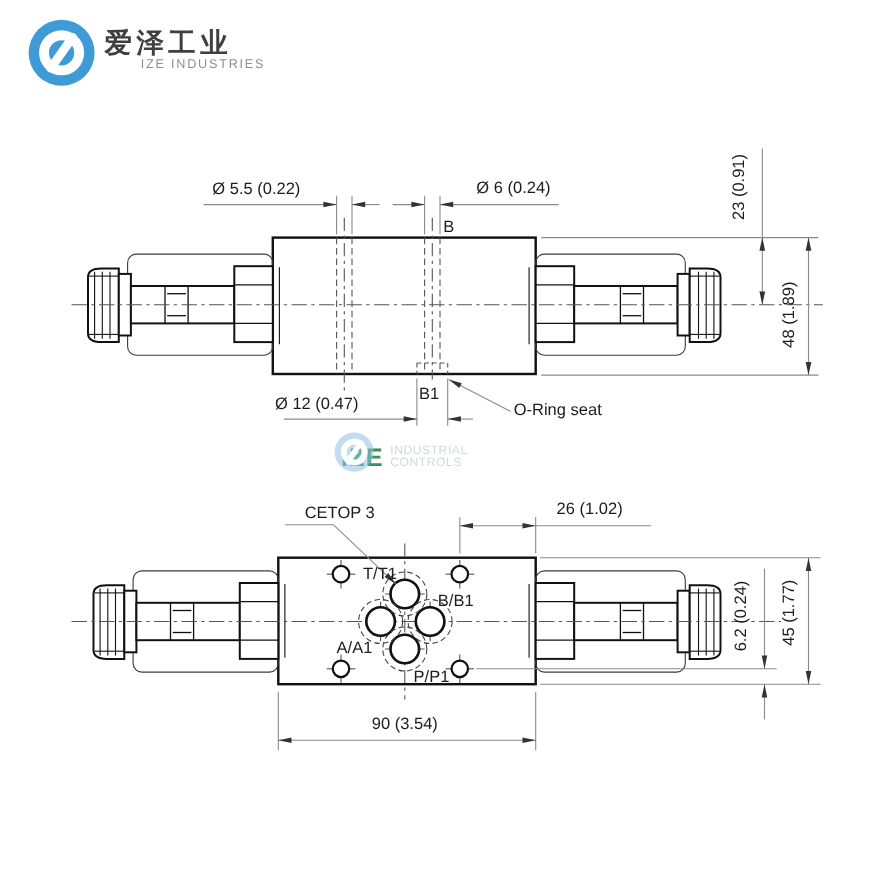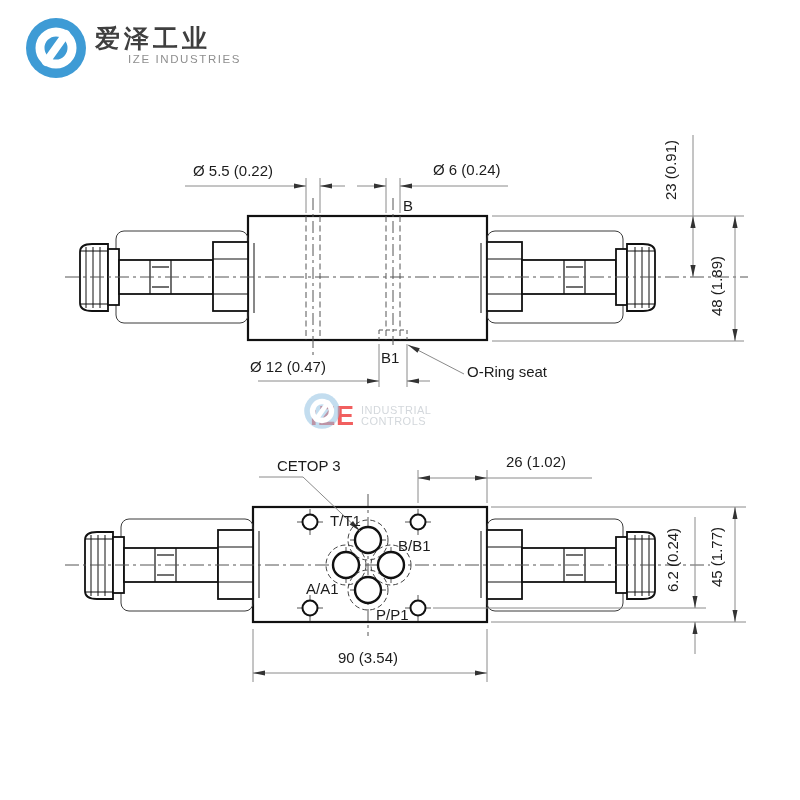--- a/index.html
+++ b/index.html
@@ -8,21 +8,21 @@
   
   .logo-wrap{position:absolute;left:24px;top:16px;width:64px;height:64px;}
   .cn-name{position:absolute;left:95px;top:22px;font-size:25px;font-weight:bold;
     color:#3f3f3f;letter-spacing:4px;white-space:nowrap;}
   .en-name{position:absolute;left:97px;top:53px;font-size:11.5px;color:#8f8f8f;
     letter-spacing:1.6px;white-space:nowrap;margin-left:31px;}
   
   .watermark{position:absolute;left:303px;top:392px;width:200px;height:48px;
     display:flex;align-items:center;opacity:0.85;}
   .wm-circle{width:38px;height:38px;flex:0 0 38px;}
-  .wm-brand{font-size:27px;font-weight:bold;color:#ef4444;margin-left:7px;
+  .wm-brand{font-size:23px;font-weight:bold;color:#15803d;margin-left:7px;
     letter-spacing:1px;line-height:38px;}
   .wm-lines{margin-left:6px;font-size:11px;color:#ccd1d6;letter-spacing:0.5px;
     line-height:11.5px;font-weight:normal;}
   svg{position:absolute;left:0;top:0;}
   svg text{font-family:"Liberation Sans",sans-serif;font-size:15px;fill:#1c1c1c;}
 </style>
 </head>
 <body>
 
 <div id="stage">

